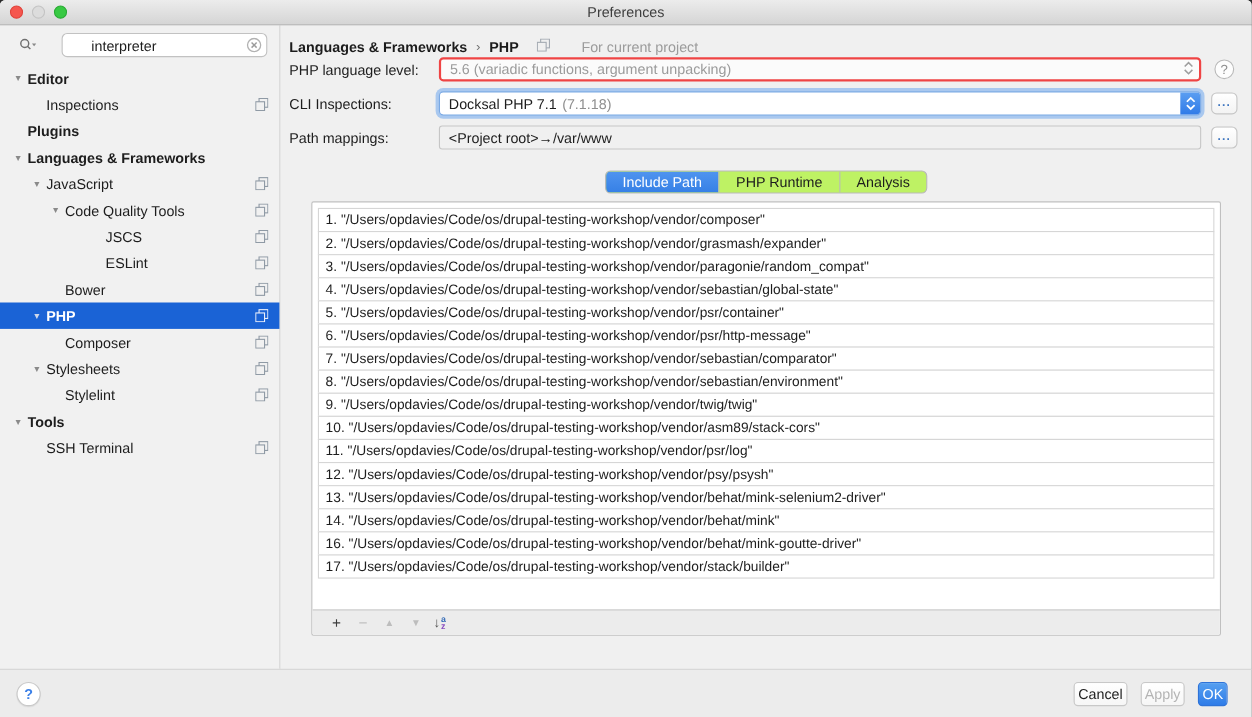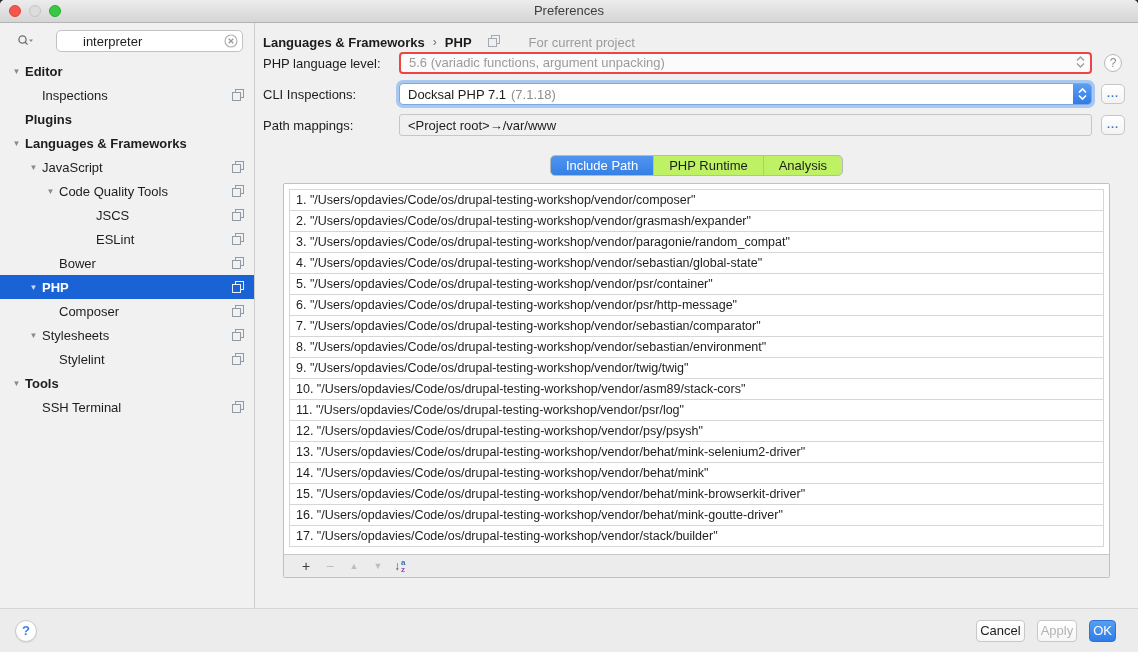--- a/index.html
+++ b/index.html
@@ -323,21 +323,20 @@
           <div class="path-row">5. "/Users/opdavies/Code/os/drupal-testing-workshop/vendor/psr/container"</div>
           <div class="path-row">6. "/Users/opdavies/Code/os/drupal-testing-workshop/vendor/psr/http-message"</div>
           <div class="path-row">7. "/Users/opdavies/Code/os/drupal-testing-workshop/vendor/sebastian/comparator"</div>
           <div class="path-row">8. "/Users/opdavies/Code/os/drupal-testing-workshop/vendor/sebastian/environment"</div>
           <div class="path-row">9. "/Users/opdavies/Code/os/drupal-testing-workshop/vendor/twig/twig"</div>
           <div class="path-row">10. "/Users/opdavies/Code/os/drupal-testing-workshop/vendor/asm89/stack-cors"</div>
           <div class="path-row">11. "/Users/opdavies/Code/os/drupal-testing-workshop/vendor/psr/log"</div>
           <div class="path-row">12. "/Users/opdavies/Code/os/drupal-testing-workshop/vendor/psy/psysh"</div>
           <div class="path-row">13. "/Users/opdavies/Code/os/drupal-testing-workshop/vendor/behat/mink-selenium2-driver"</div>
           <div class="path-row">14. "/Users/opdavies/Code/os/drupal-testing-workshop/vendor/behat/mink"</div>
-          <div class="path-row">15. "/Users/opdavies/Code/os/drupal-testing-workshop/vendor/behat/mink-browserkit-driver"</div>
           <div class="path-row">16. "/Users/opdavies/Code/os/drupal-testing-workshop/vendor/behat/mink-goutte-driver"</div>
           <div class="path-row">17. "/Users/opdavies/Code/os/drupal-testing-workshop/vendor/stack/builder"</div>
         </div>
         <div class="list-toolbar">
           <span class="tb-btn">+</span>
           <span class="tb-btn disabled">−</span>
           <span class="tb-btn tri disabled">▲</span>
           <span class="tb-btn tri disabled">▼</span>
           <span class="sort-btn">
             <span class="arr">↓</span>

